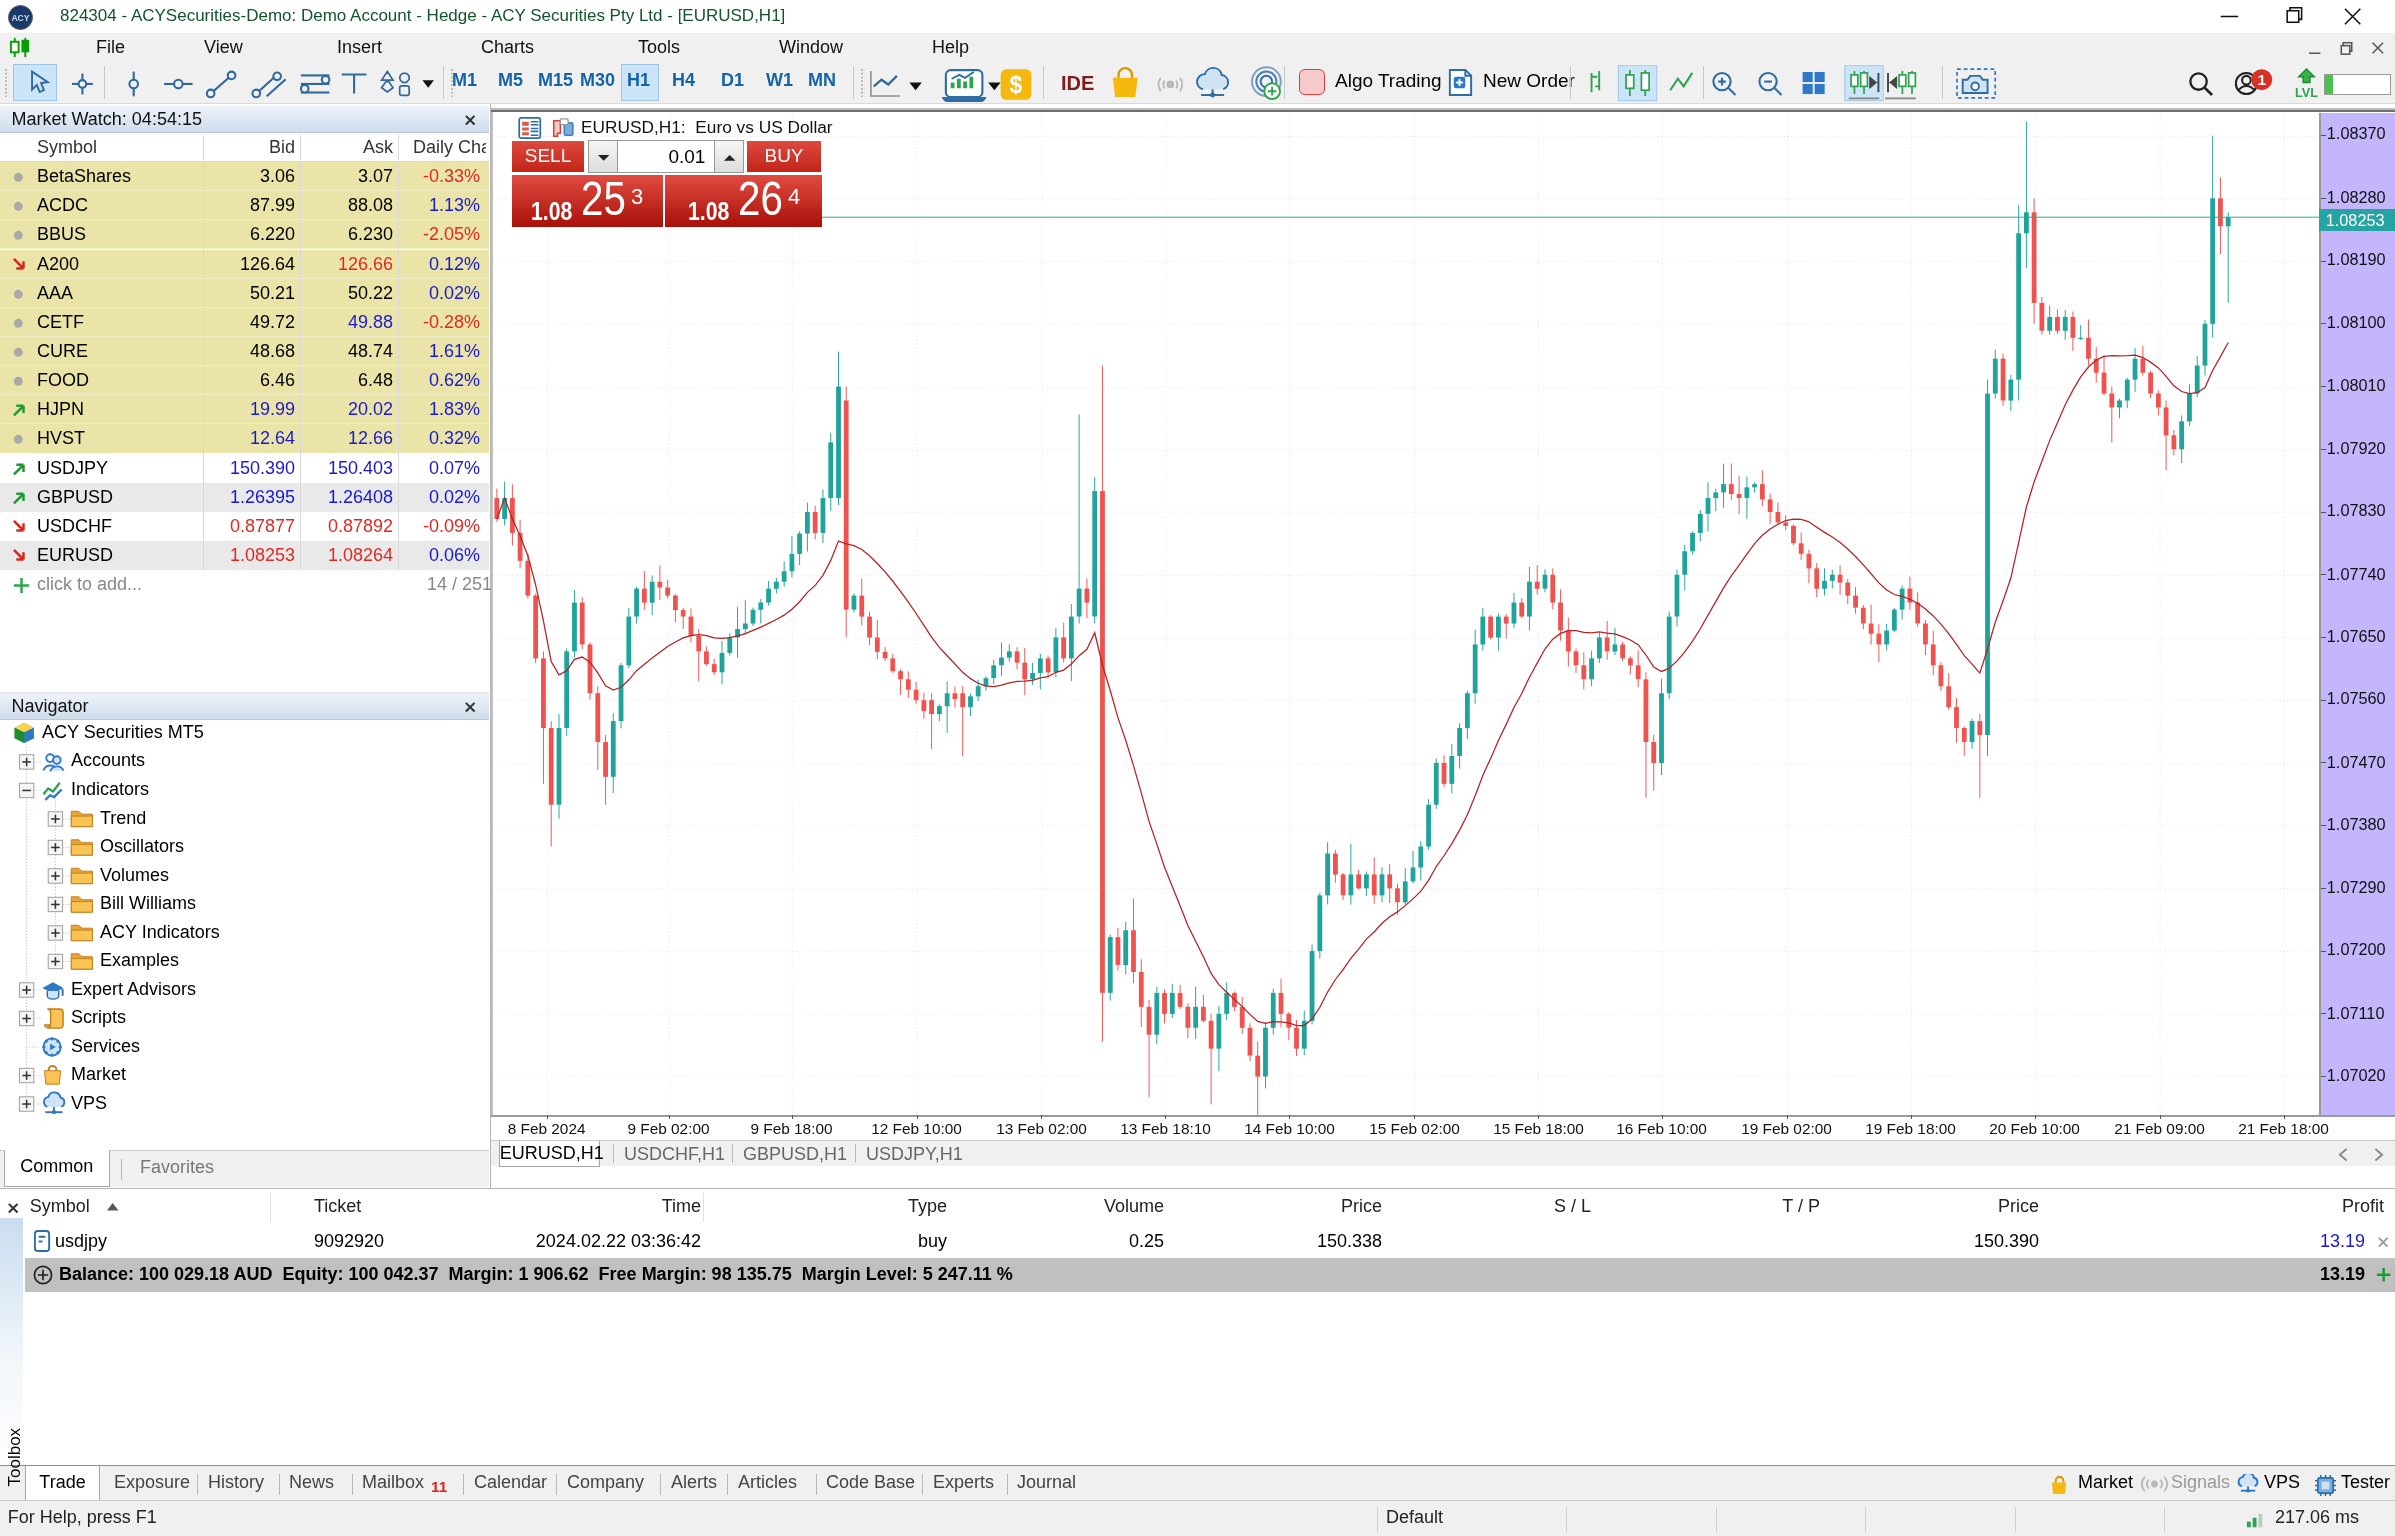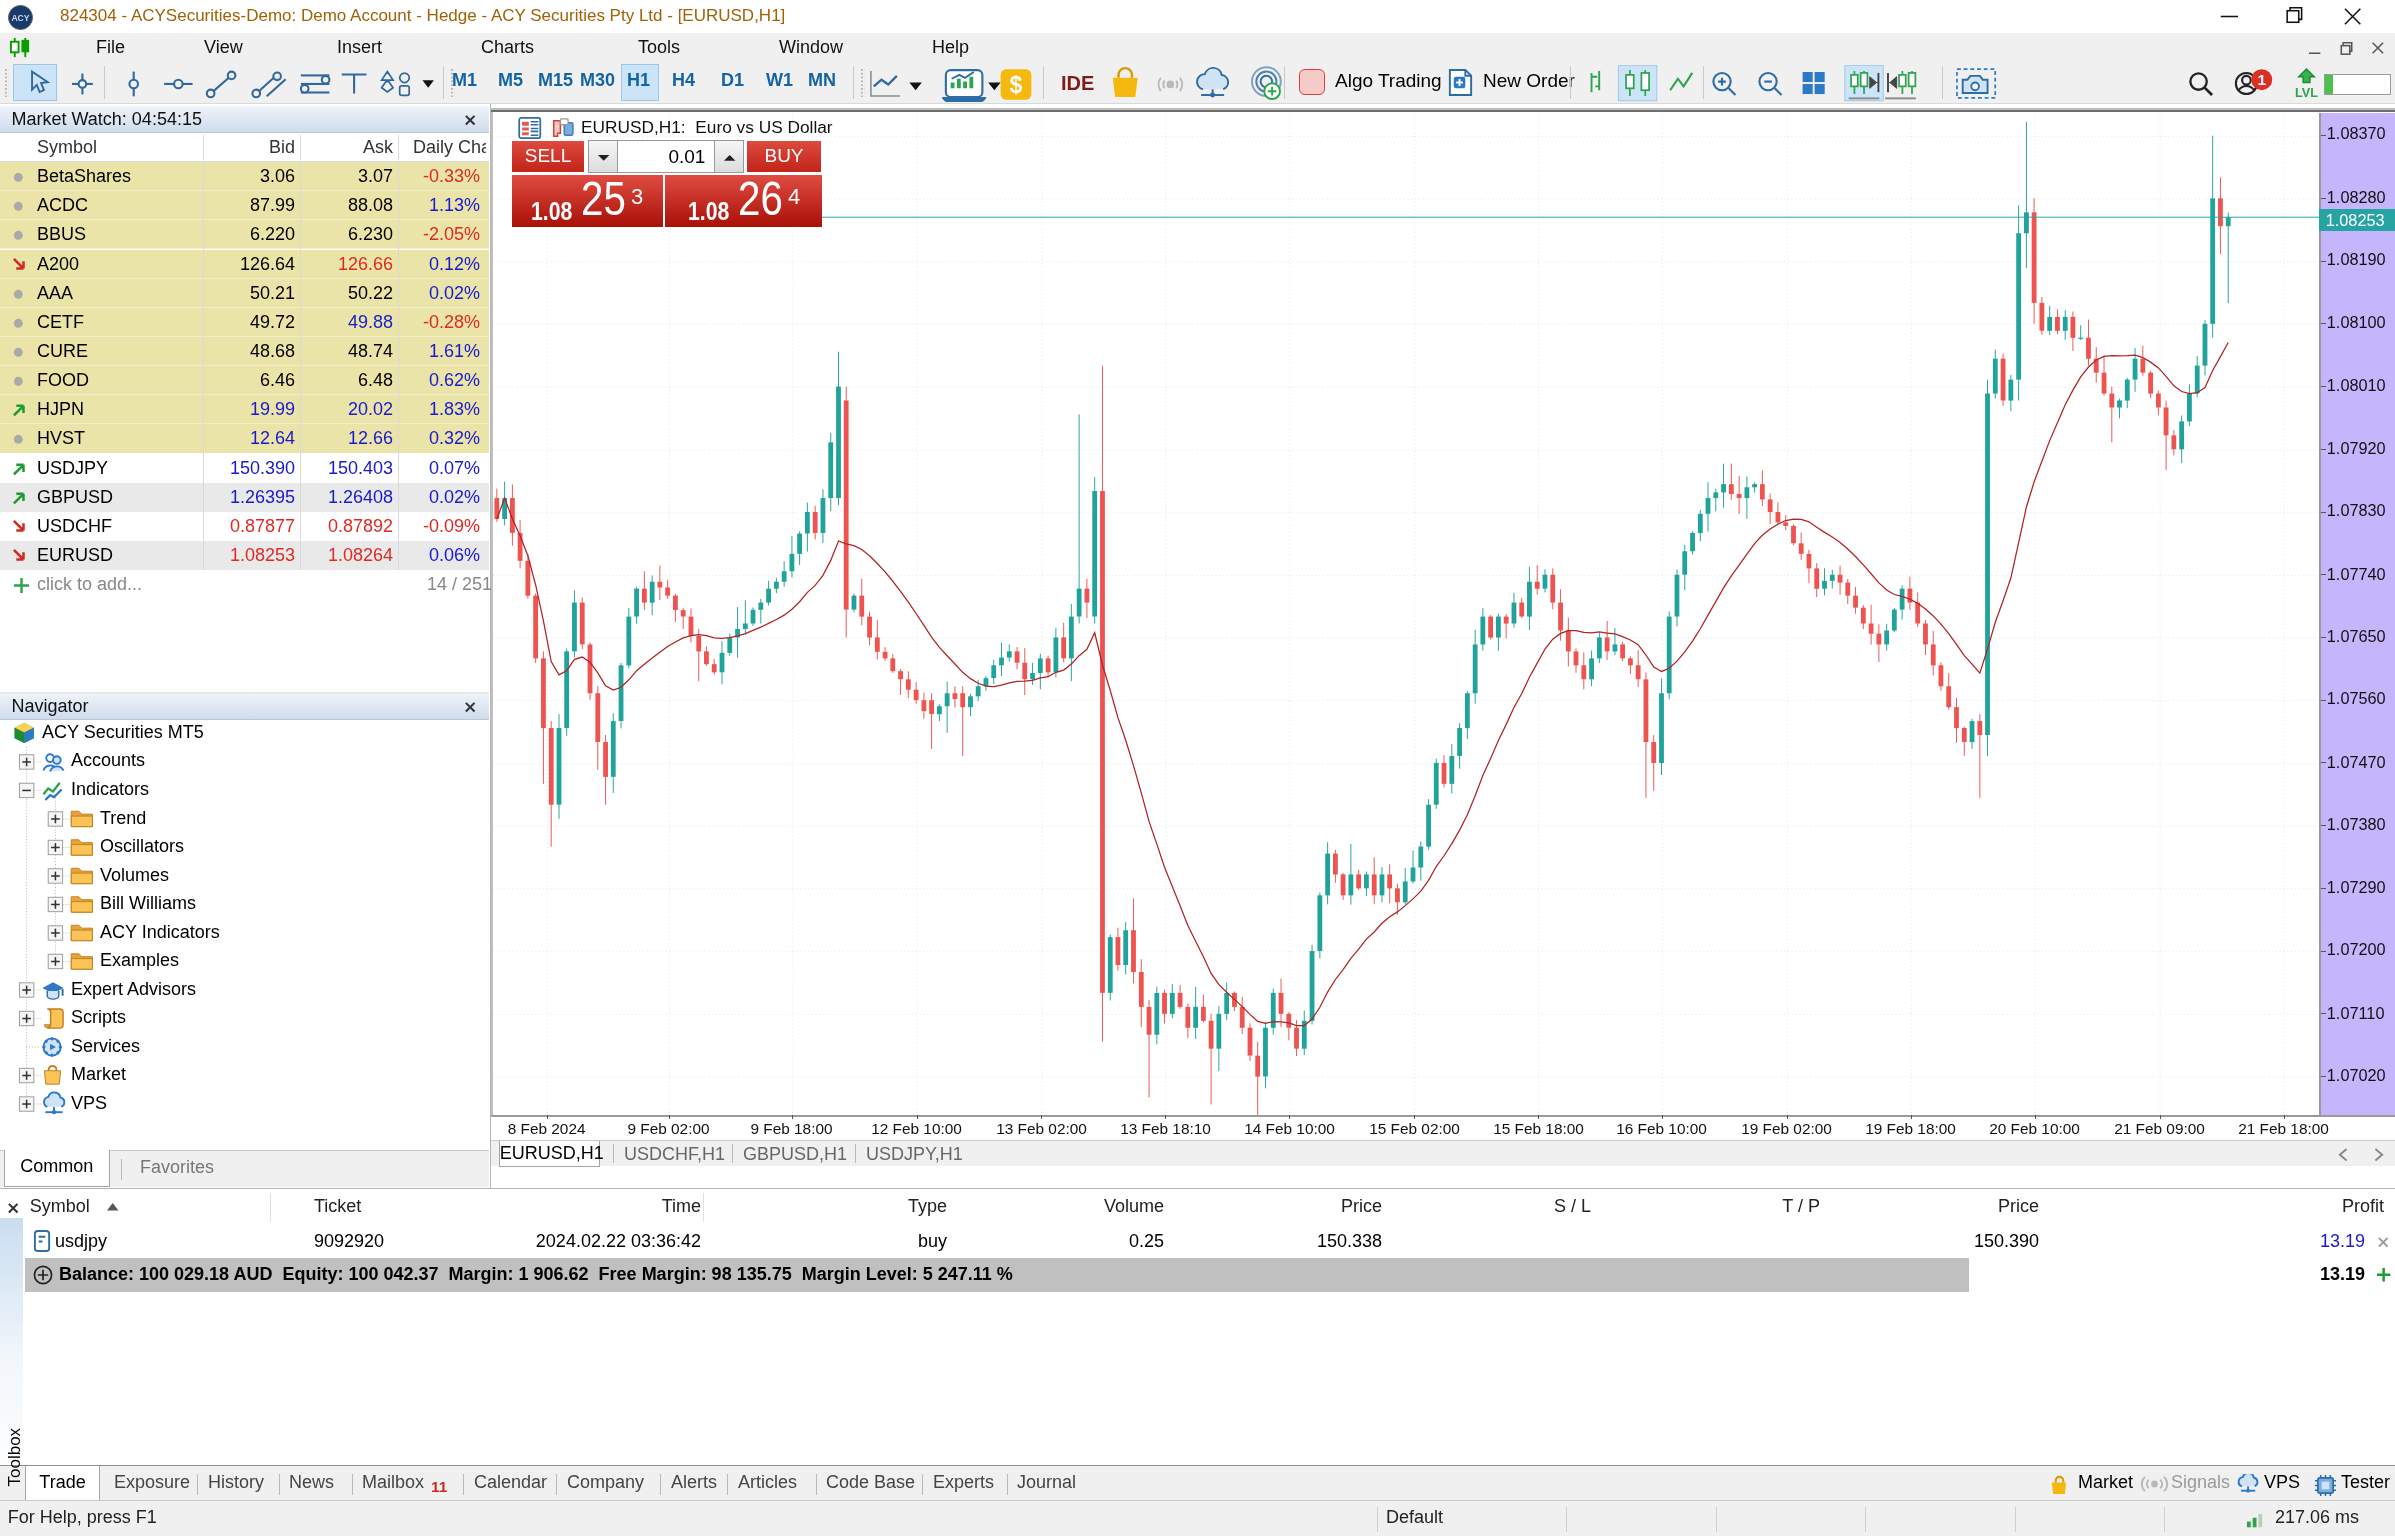--- a/index.html
+++ b/index.html
@@ -23,21 +23,21 @@
 .ssep{position:absolute;top:5.8px;width:1px;height:25px;background:#cfcfcf}
 </style></head>
 <body>
 
 <div class="abs" id="titlebar">
  <svg class="abs" style="left:7.7px;top:4.8px" width="25" height="25" viewBox="0 0 26 26">
   <circle cx="13" cy="13" r="12.5" fill="#1a3a6b"></circle>
       <circle cx="13" cy="13" r="12.5" fill="none" stroke="#57606c"></circle>
   <text x="13" y="17" font-size="9" fill="#cfd8e8" text-anchor="middle" font-weight="bold" font-family="Liberation Sans">ACY</text>
     </svg>
- <div class="abs" style="left:60px;top:5.8px;font-size:17px;color:#a16207">824304 - ACYSecurities-Demo: Demo Account - Hedge - ACY Securities Pty Ltd - [EURUSD,H1]</div>
+ <div class="abs" style="left:60px;top:5.8px;font-size:17px;color:#14532d">824304 - ACYSecurities-Demo: Demo Account - Hedge - ACY Securities Pty Ltd - [EURUSD,H1]</div>
  <svg class="abs" style="left:2214px;top:0" width="181" height="33" viewBox="0 0 188 34">
   <g stroke="#111" stroke-width="1.6" fill="none">
    <line x1="7" y1="17" x2="25" y2="17"></line>
    <rect x="76" y="11" width="12" height="12"></rect>
         <path d="M79 11 v-3 h12 v12 h-3"></path>
    <path d="M136 9 l16 16 M152 9 l-16 16"></path>
       </g>
     </svg>
 </div>
 
@@ -1179,21 +1179,21 @@
   <div class="abs r" style="left:484px;top:3.8px;width:192px">2024.02.22 03:36:42</div>
   <div class="abs r" style="left:730px;top:3.8px;width:192px">buy</div>
   <div class="abs r" style="left:947px;top:3.8px;width:192px">0.25</div>
   <div class="abs r" style="left:1165px;top:3.8px;width:192px">150.338</div>
   <div class="abs r" style="left:1822px;top:3.8px;width:192px">150.390</div>
   <div class="abs r blue" style="left:2148px;top:3.8px;width:192px">13.19</div>
   <svg class="abs" style="left:2352px;top:8.6px" width="12.5" height="12.5" viewBox="0 0 13 13">
         <path d="M2 2 l9 9 M11 2 l-9 9" stroke="#999" stroke-width="2"></path>
       </svg>
  </div>
- <div class="abs" style="left:25px;top:69px;width:1944px;height:34px;background:#c0c0c0;color:#000;font-size:18px;font-weight:700">
+ <div class="abs" style="left:25px;top:69px;width:2370px;height:34px;background:#c0c0c0;color:#000;font-size:18px;font-weight:700">
   <svg class="abs" style="left:7.7px;top:6.7px" width="20" height="20" viewBox="0 0 21 21">
    <circle cx="10.5" cy="10.5" r="9" fill="none" stroke="#222" stroke-width="1.8"></circle>
    <path d="M10.5 5 v11 M5 10.5 h11" stroke="#222" stroke-width="1.8"></path>
       </svg>
   <div class="abs" style="left:34px;top:5.8px">Balance: 100 029.18 AUD&nbsp; Equity: 100 042.37&nbsp; Margin: 1 906.62&nbsp; Free Margin: 98 135.75&nbsp; Margin Level: 5 247.11 %</div>
   <div class="abs r" style="left:2148px;top:5.8px;width:192px">13.19</div>
   <svg class="abs" style="left:2350px;top:7.7px" width="17.3" height="17.3" viewBox="0 0 18 18">
         <path d="M9 2 v14 M2 9 h14" stroke="#1e9b30" stroke-width="2.6"></path>
       </svg>
  </div>

